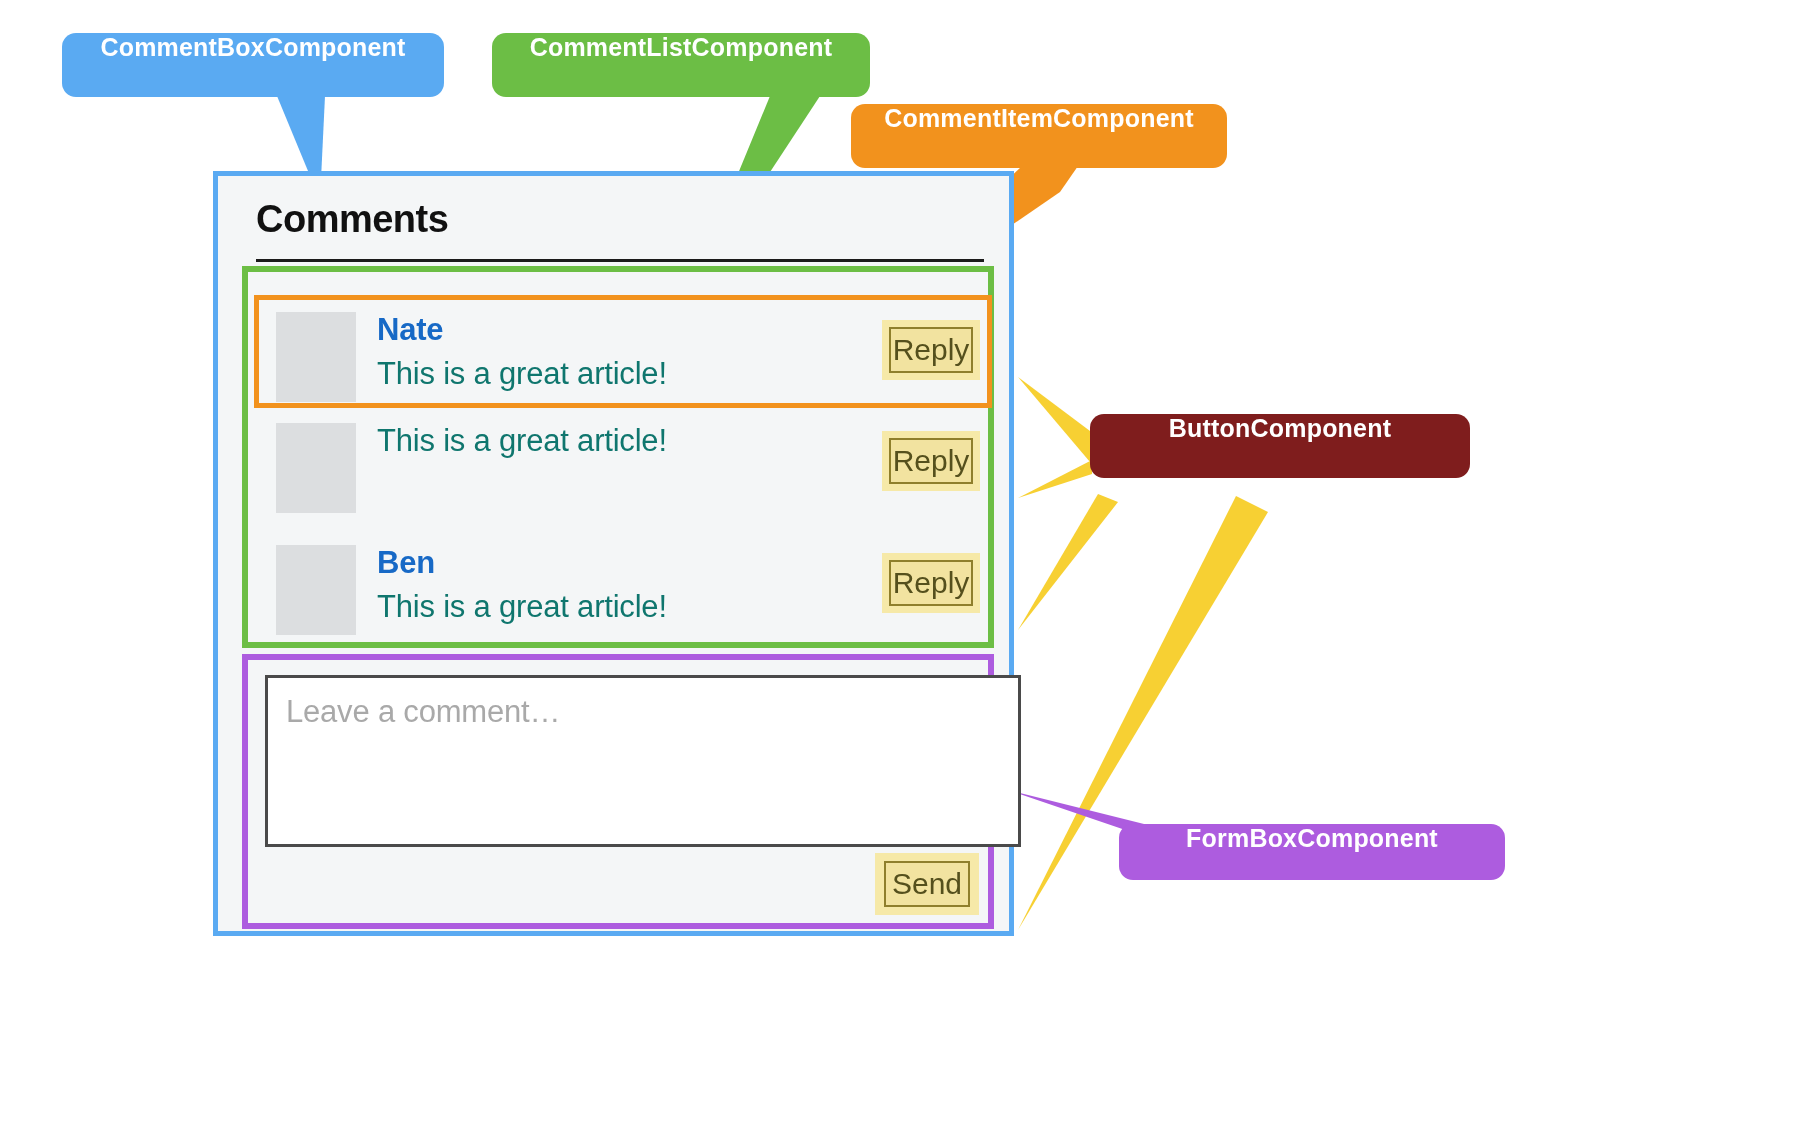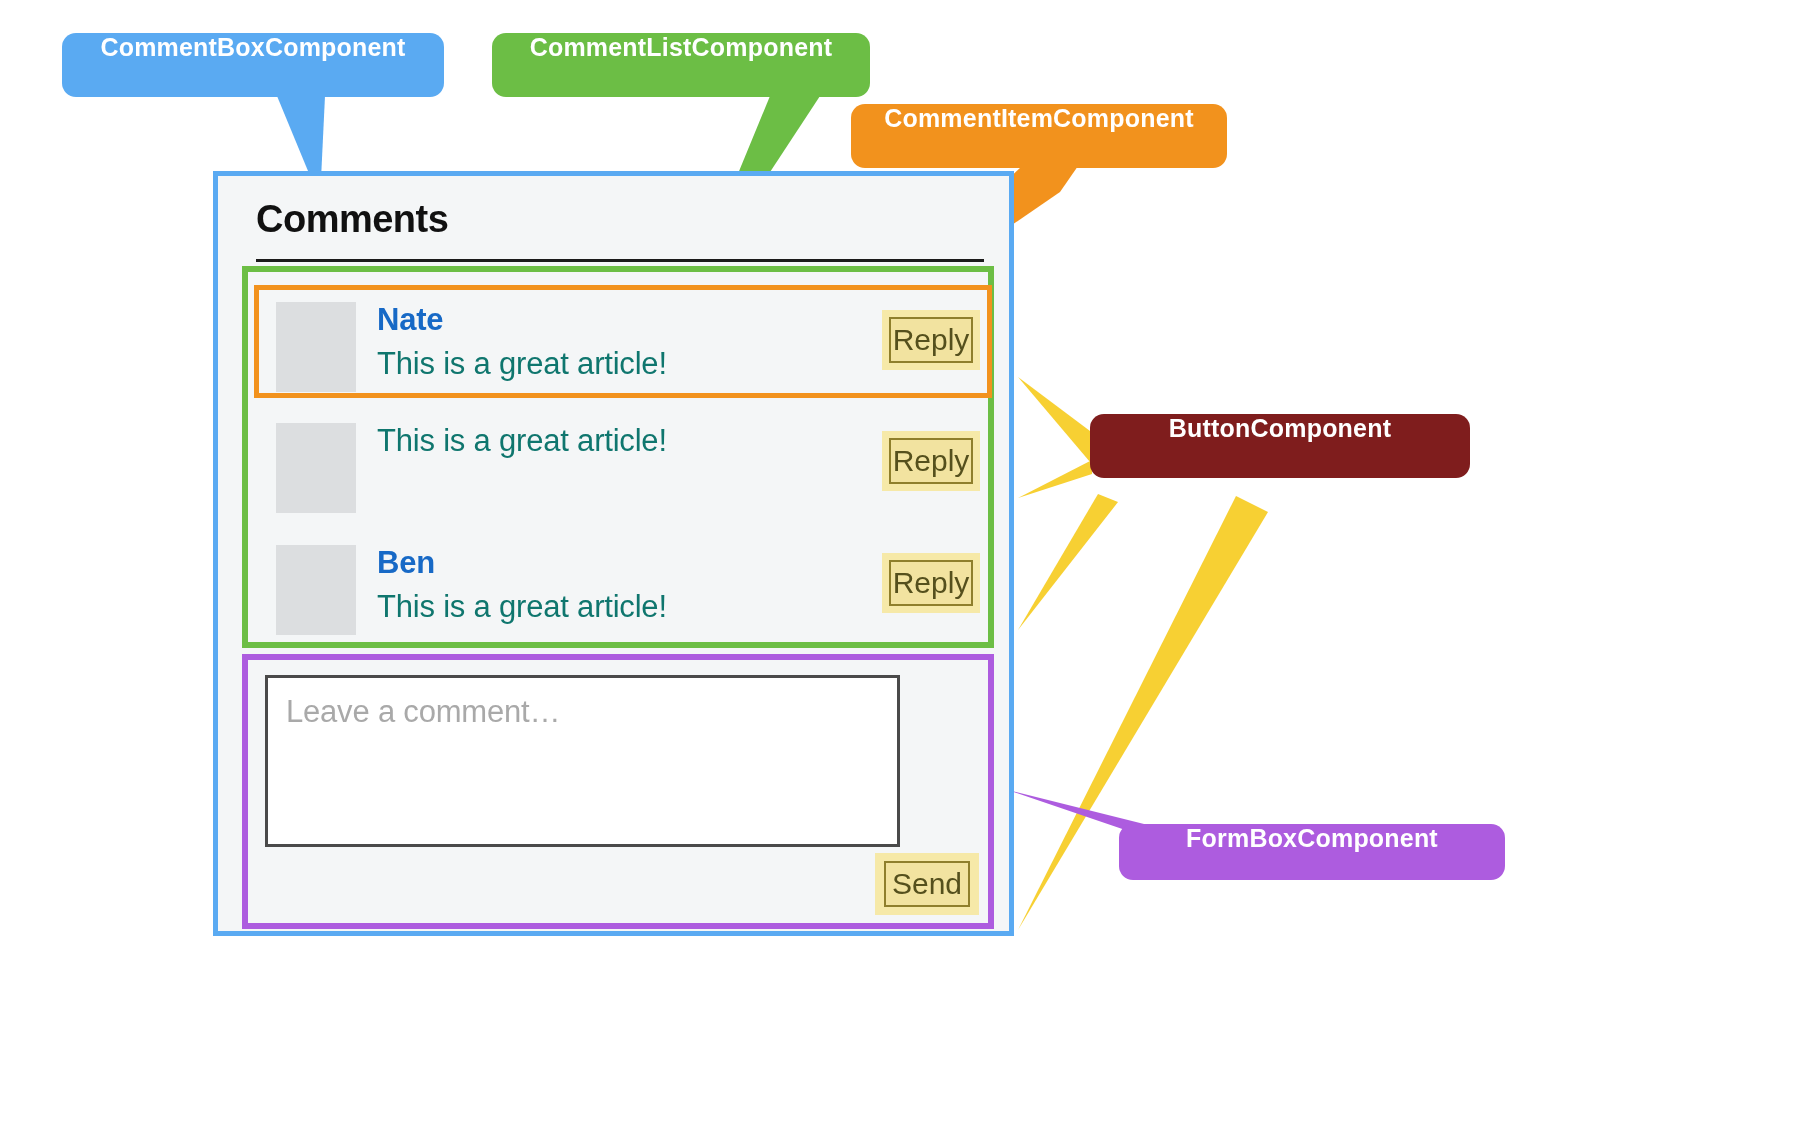--- a/index.html
+++ b/index.html
@@ -93,21 +93,21 @@
 
   .comment-item {
     position: absolute;
     left: 6px;
     width: 738px;
     height: 113px;
     box-sizing: border-box;
     border: 5px solid transparent;
   }
   .comment-item.highlighted { border-color: #f2921d; }
-  #comment-item-0 { top: 13px; }
+  #comment-item-0 { top: 23px; }
   #comment-item-1 { top: 134px; }
   #comment-item-2 { top: 256px; }
 
   .avatar {
     position: absolute;
     left: 17px;
     top: 12px;
     width: 80px;
     height: 90px;
     background: #dcdee0;
@@ -172,21 +172,21 @@
     width: 752px;
     height: 275px;
     border: 6px solid #ad5cdf;
     box-sizing: border-box;
     background: #f4f6f7;
   }
   #comment-textarea {
     position: absolute;
     left: 17px;
     top: 15px;
-    width: 635px;
+    width: 756px;
     height: 172px;
     box-sizing: border-box;
     border: 3px solid #4a4a4a;
     background: #ffffff;
     resize: none;
     outline: none;
     font-family: "Liberation Sans", sans-serif;
     font-size: 31px;
     color: #15803d;
     padding: 16px 18px;

